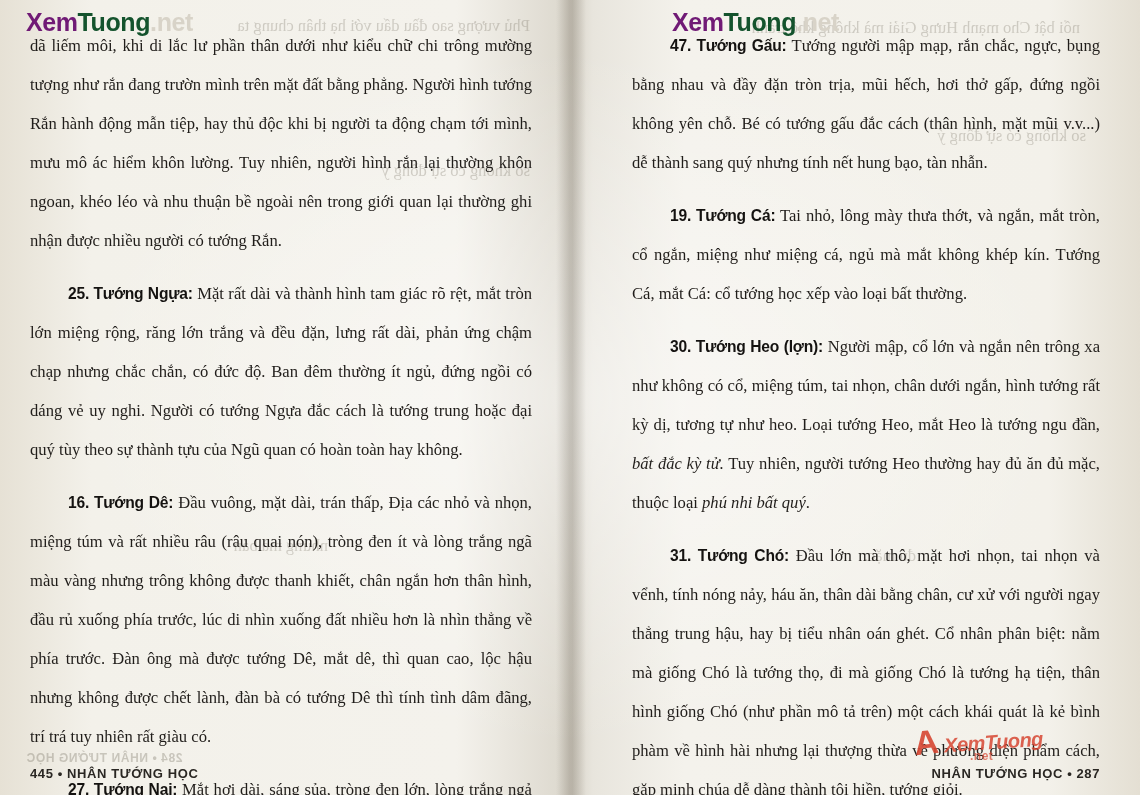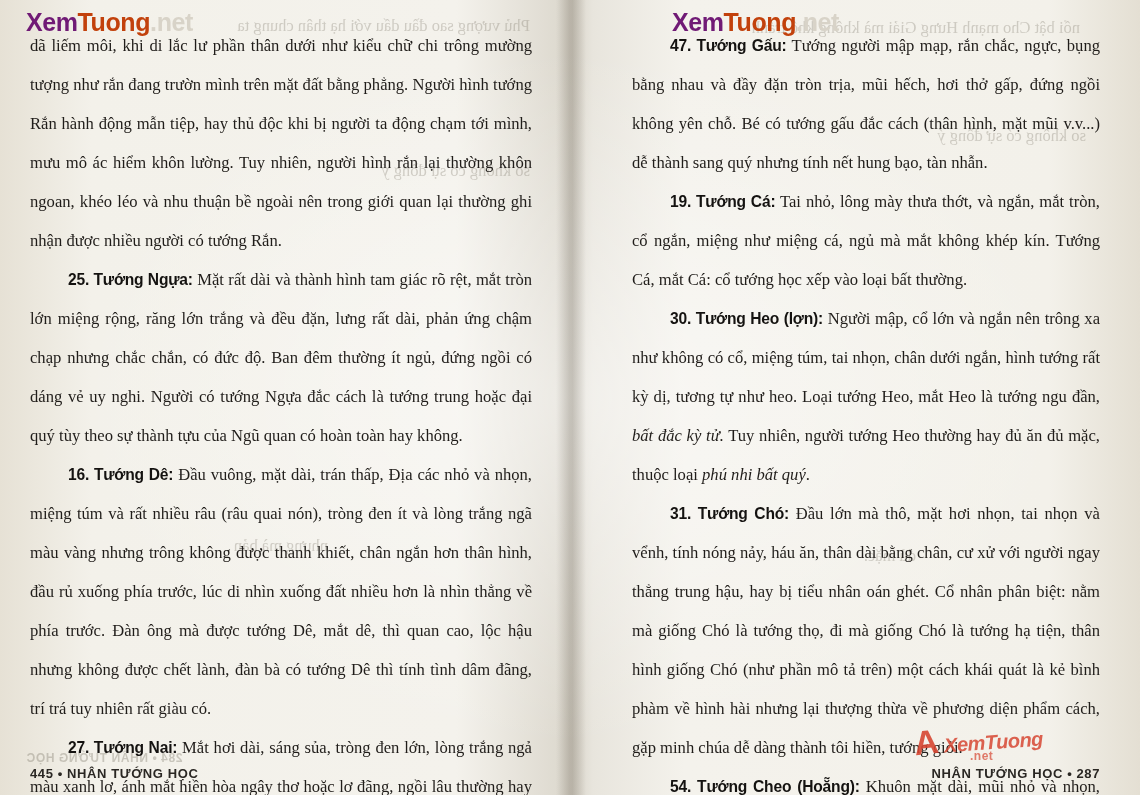--- a/index.html
+++ b/index.html
@@ -50,21 +50,21 @@
     position: absolute;
     top: 8px;
     font-size: 25px;
     font-family: "Liberation Sans", sans-serif;
     font-weight: bold;
     letter-spacing: -0.4px;
     z-index: 5;
     white-space: nowrap;
   }
   .watermark .xem { color: #701a75; }
-  .watermark .tuong { color: #c2410c; }
+  .watermark .tuong { color: #14532d; }
   .watermark .net { color: #d8d3c8; }
   .watermark-left { left: 26px; }
   .watermark-right { left: 672px; }
 
   .bleed {
     position: absolute;
     z-index: 1;
     color: rgba(120,114,100,0.30);
     font-family: "Liberation Serif", serif;
     transform: scaleX(-1);
@@ -100,21 +100,21 @@
   p.para {
     margin: 0 0 0 0;
     font-size: 16.6px;
     line-height: 39px;
     text-align: justify;
     text-indent: 0;
     color: #201d1a;
     -webkit-hyphens: none;
     hyphens: none;
   }
-  p.para + p.para { margin-top: 0; }
+  p.para + p.para { margin-top: 14px; }
 
   p.indent {
     text-indent: 38px;
   }
 
   .heading {
     font-family: "Liberation Sans", sans-serif;
     font-weight: bold;
     font-size: 15.6px;
     letter-spacing: -0.2px;

